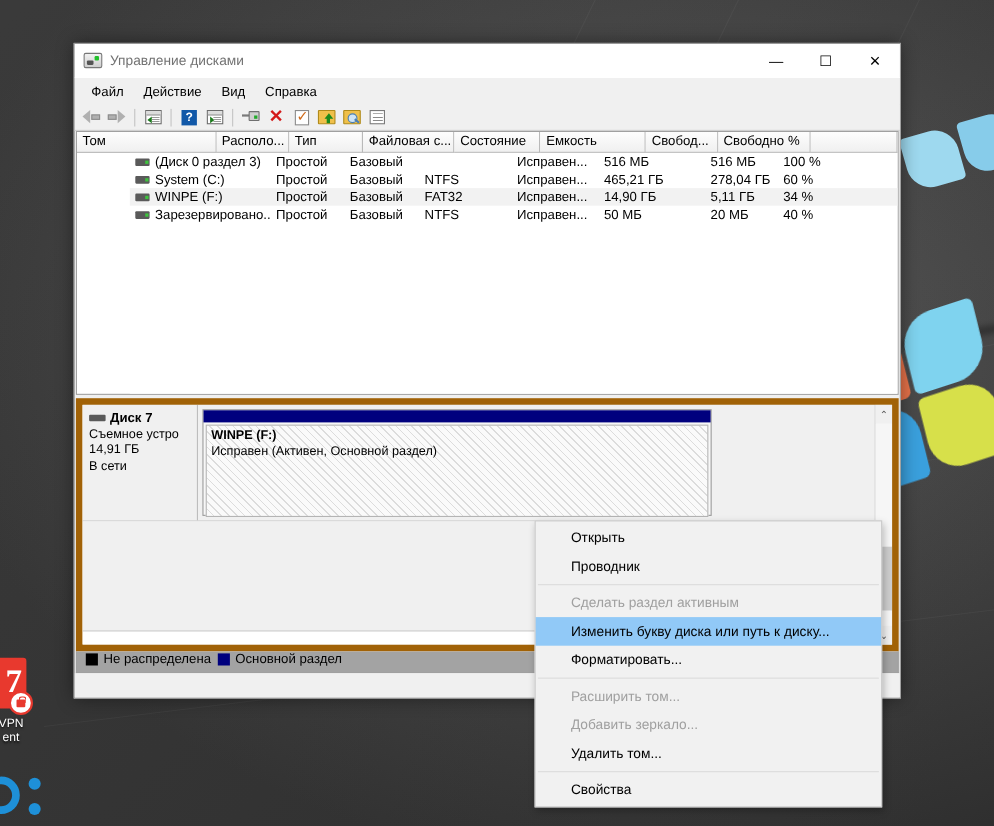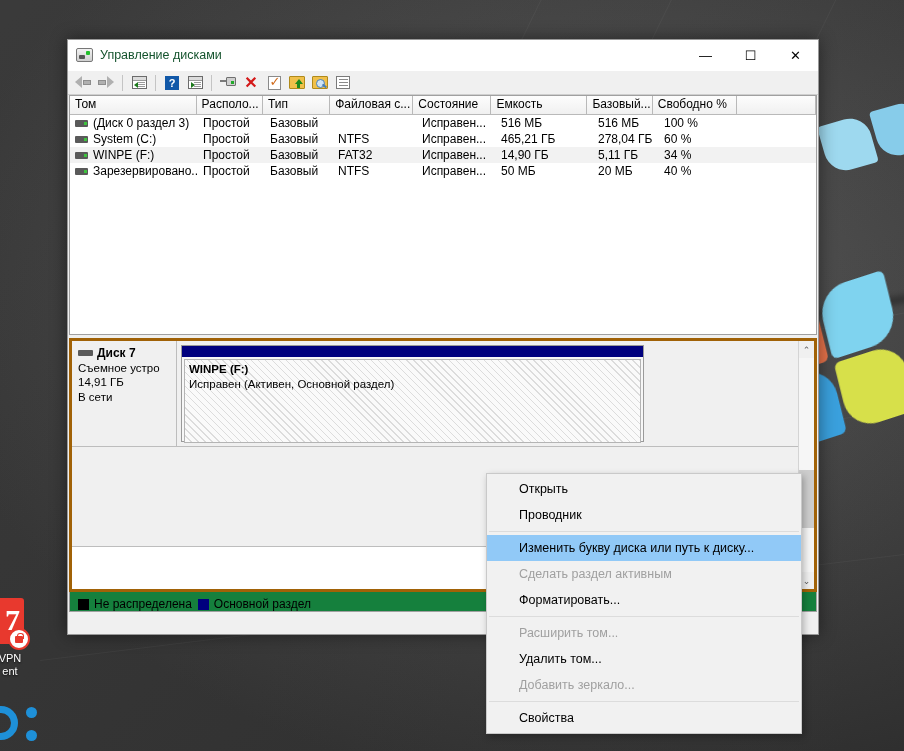--- a/index.html
+++ b/index.html
@@ -114,21 +114,21 @@
     border: 1px solid #777; border-radius: 2px;
   }
   #title-icon::before {
     content:""; position:absolute; left:2px; top:6px; width:6px; height:4px;
     background:#555; border-radius:1px;
   }
   #title-icon::after {
     content:""; position:absolute; right:2px; top:2px; width:4px; height:4px;
     background:#22c02b; border-radius:1px;
   }
-  #title-text { font-size: 12.5px; color: #14532d; }
+  #title-text { font-size: 12.5px; color: #737373; }
   #win-controls { margin-left: auto; display: flex; height: 31px; }
   .wc { width: 45px; height: 31px; display:flex; align-items:center; justify-content:center;
         font-size: 13px; color: #000; }
 
   #menubar {
     height: 24px; display: flex; align-items: center;
     padding-left: 6px; flex: 0 0 auto; background: #f0f0f0;
   }
   .menu-item { font-size: 12px; padding: 3px 9px; color: #000; }
 
@@ -188,34 +188,34 @@
   #vol-header { display: flex; height: 19px; flex: 0 0 auto; background: #f0f0f0; }
   .vh {
     font-size: 12px; color: #000;
     padding: 1px 0 0 5px;
     background: linear-gradient(#fdfdfd, #f0f0f0);
     border-right: 1px solid #b9b9b9;
     border-bottom: 1px solid #b9b9b9;
     white-space: nowrap; overflow: hidden;
     height: 19px;
   }
-  #vol-body { flex: 1 1 auto; background: #fff; }
+  #vol-body { flex: 1 1 auto; background: #fff; margin-left: 48px; }
   .vrow { display: flex; height: 16px; align-items: center; }
   .vrow.selected { background: #f2f2f2; }
   .vcell { font-size: 12px; color: #000; padding-left: 5px; white-space: nowrap; overflow: hidden; }
   .vol-icon {
     display:inline-block; width: 13px; height: 7px; background: #5a5a5a;
     border-radius: 1px; margin-right: 5px; vertical-align: middle; position: relative;
   }
   .vol-icon::after { content:""; position:absolute; right:1px; top:2px; width:3px; height:3px; background:#3ec43e; }
 
   
   #disk-wrap {
     margin: 3px 1px 0 1px;
-    border: 3px solid #a16207;
+    border: 6px solid #a16207;
     background: #fff;
     flex: 1 1 auto;
     display: flex;
     overflow: hidden;
     position: relative;
   }
   #disk-scroll-area { flex: 1 1 auto; overflow: hidden; position: relative; background:#fff; }
   .disk-row { display: flex; border-bottom: 1px solid #bdbdbd; }
   .disk-info {
     width: 105px; flex: 0 0 105px;
@@ -276,22 +276,22 @@
   #sb-track { flex: 1 1 auto; background: #f6f6f6; position: relative; }
   #sb-thumb { position: absolute; left: 0; right: 0; top: 112px; height: 58px; background: #cdcdcd; }
 
   
   #legend {
     flex: 0 0 20px;
     margin: 0 1px;
     border-left: 1px solid #a0a0a0;
     border-right: 1px solid #a0a0a0;
     border-bottom: 1px solid #a0a0a0;
-    background: #15803d;
-    display: flex; align-items: flex-end;
+    background: #a3a3a3;
+    display: flex; align-items: flex-start;
     padding-left: 8px; gap: 6px;
     font-size: 12px;
   }
   .lg-item { display: flex; align-items: center; gap: 5px; }
   .lg-swatch { width: 11px; height: 11px; display:inline-block; }
   #statusbar { flex: 0 0 auto; height: 22px; background: #f0f0f0; }
 
   
   #ctxmenu {
     position: absolute;
@@ -351,20 +351,26 @@
     <div id="titlebar">
       <div id="title-icon"></div>
       <div id="title-text">Управление дисками</div>
       <div id="win-controls">
         <div class="wc">—</div>
         <div class="wc">☐</div>
         <div class="wc close">✕</div>
       </div>
     </div>
 
+    <div id="menubar">
+      <div class="menu-item">Файл</div>
+      <div class="menu-item">Действие</div>
+      <div class="menu-item">Вид</div>
+      <div class="menu-item">Справка</div>
+    </div>
 
     <div id="toolbar">
       <div class="tb-btn">
         <div class="ic-arrow left">
             <div class="shaft"></div>
             <div class="head"></div>
           </div>
       </div>
       <div class="tb-btn">
         <div class="ic-arrow right">
@@ -414,21 +420,21 @@
     </div>
 
     <div id="vol-panel">
       <div id="vol-header">
         <div class="vh" style="width:128px">Том</div>
         <div class="vh" style="width:67px">Располо...</div>
         <div class="vh" style="width:68px">Тип</div>
         <div class="vh" style="width:84px">Файловая с...</div>
         <div class="vh" style="width:79px">Состояние</div>
         <div class="vh" style="width:97px">Емкость</div>
-        <div class="vh" style="width:66px">Базовый...</div>
+        <div class="vh" style="width:66px">Свобод...</div>
         <div class="vh" style="width:85px">Свободно %</div>
         <div class="vh" style="width:80px"></div>
       </div>
       <div id="vol-body">
 
         <div class="vrow">
           <div class="vcell" style="width:128px"><span class="vol-icon"></span><span>(Диск 0 раздел 3)</span></div>
           <div class="vcell" style="width:67px">Простой</div>
           <div class="vcell" style="width:68px">Базовый</div>
           <div class="vcell" style="width:84px"></div>
@@ -523,26 +529,26 @@
         <span>Основной раздел</span>
       </div>
     </div>
 
     <div id="statusbar"></div>
 
     <div id="ctxmenu">
       <div class="ctx-item">Открыть</div>
       <div class="ctx-item">Проводник</div>
       <div class="ctx-sep"></div>
+      <div class="ctx-item disabled">Сделать раздел активным</div>
       <div class="ctx-item highlight">Изменить букву диска или путь к диску...</div>
-      <div class="ctx-item disabled">Сделать раздел активным</div>
       <div class="ctx-item">Форматировать...</div>
       <div class="ctx-sep"></div>
       <div class="ctx-item disabled">Расширить том...</div>
+      <div class="ctx-item disabled">Добавить зеркало...</div>
       <div class="ctx-item">Удалить том...</div>
-      <div class="ctx-item disabled">Добавить зеркало...</div>
       <div class="ctx-sep"></div>
       <div class="ctx-item">Свойства</div>
 
     </div>
 
   </div>
 </div>
 
 </body></html>

